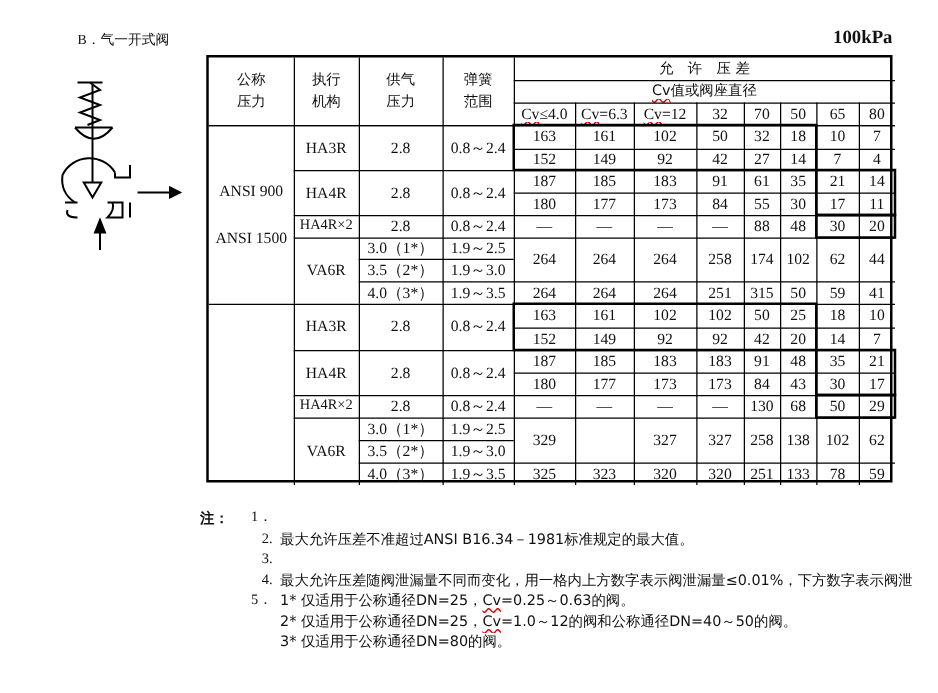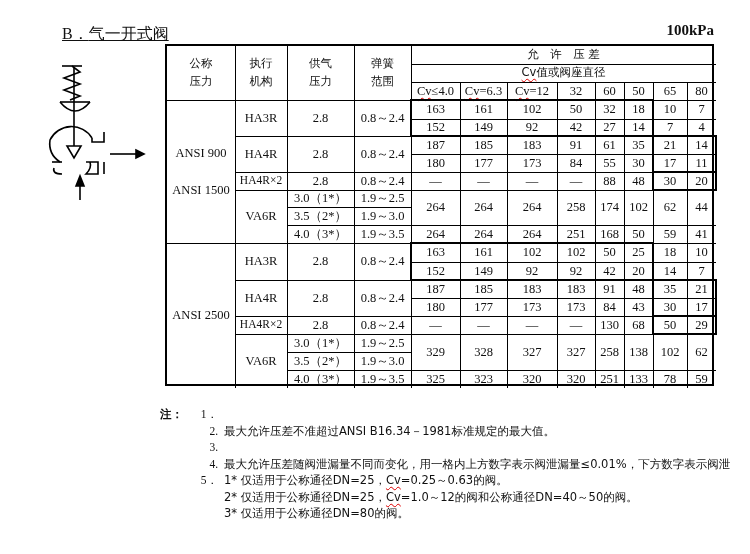--- a/index.html
+++ b/index.html
@@ -1,19 +1,19 @@
 <!DOCTYPE html>
 <html><head>
 <meta charset="utf-8">
 <style>
   html, body { margin:0; padding:0; background:#fff; }
   body { width:750px; height:554px; position:relative; overflow:hidden;
          font-family:"DejaVu Serif","Liberation Serif",serif; color:#111; }
   .abs { position:absolute; }
-  .title { left:62px; top:24px; font-size:16px; font-family:"DejaVu Sans","Liberation Sans",sans-serif;text-decoration:underline; }
+  .title { left:62px; top:24px; font-size:11px; font-family:"DejaVu Sans","Liberation Sans",sans-serif; }
   .title .b { font-family:"Liberation Serif",serif; }
   .unit { right:36px; top:22px; font-size:15px; font-weight:bold; font-family:"Liberation Serif",serif; }
   .tbl { left:165px; top:44px; width:549px; height:342px; border:2px solid #000; box-sizing:border-box; }
   .cell { position:absolute; display:flex; align-items:center; justify-content:center; text-align:center;
           box-sizing:border-box; font-size:12.5px; font-family:"Liberation Serif",serif; line-height:1.2; white-space:nowrap; }
   .cn { font-family:"DejaVu Sans","Liberation Sans",sans-serif; font-size:11.5px; }
   .vl { position:absolute; width:1px; background:#000; }
   .hl { position:absolute; height:1px; background:#000; }
   .squig { text-decoration: underline wavy #d00; text-decoration-thickness:1px; text-underline-offset:2px; }
   .notes { left:160px; top:406px; font-size:11.5px; font-family:"DejaVu Sans","Liberation Sans",sans-serif; line-height:16.5px; }
@@ -75,21 +75,21 @@
     <div class="cell cn" style="left: 244px; width: 305px; top: 0px; height: 18px;">允　许　压 差</div>
     <div class="cell cn" style="left: 187px; width: 57px; top: 0px; height: 54px; flex-direction: column; gap: 4px;">
       <div>弹簧</div>
       <div>范围</div>
     </div>
     <div class="cell cn" style="left: 244px; width: 305px; top: 18px; height: 18px;"><span class="squig">Cv</span>值或阀座直径</div>
     <div class="cell" style="left: 244px; width: 49px; top: 36px; height: 18px;"><span class="squig">Cv</span>≤4.0</div>
     <div class="cell" style="left: 293px; width: 47px; top: 36px; height: 18px;"><span class="squig">Cv</span>=6.3</div>
     <div class="cell" style="left: 340px; width: 50px; top: 36px; height: 18px;"><span class="squig">Cv</span>=12</div>
     <div class="cell" style="left: 390px; width: 38px; top: 36px; height: 18px;">32</div>
-    <div class="cell" style="left: 428px; width: 29px; top: 36px; height: 18px;">60</div>
+    <div class="cell" style="left: 428px; width: 29px; top: 36px; height: 18px;">70</div>
     <div class="cell" style="left: 457px; width: 29px; top: 36px; height: 18px;">50</div>
     <div class="cell" style="left: 486px; width: 34px; top: 36px; height: 18px;">65</div>
     <div class="cell" style="left: 520px; width: 29px; top: 36px; height: 18px;">80</div>
     <div class="cell" style="left: 0px; width: 68px; top: 54px; height: 143px; flex-direction: column; gap: 22px;">
       <div>ANSI 900</div>
       <div>ANSI 1500</div>
     </div>
     <div class="cell" style="left: 68px; width: 52px; top: 54px; height: 36px;">HA3R</div>
     <div class="cell" style="left: 120px; width: 67px; top: 54px; height: 36px;">2.8</div>
     <div class="cell" style="left: 187px; width: 57px; top: 54px; height: 36px;">0.8～2.4</div>
@@ -151,21 +151,21 @@
     <div class="cell" style="left: 340px; width: 50px; top: 144px; height: 35px;">264</div>
     <div class="cell" style="left: 390px; width: 38px; top: 144px; height: 35px;">258</div>
     <div class="cell" style="left: 428px; width: 29px; top: 144px; height: 35px;">174</div>
     <div class="cell" style="left: 457px; width: 29px; top: 144px; height: 35px;">102</div>
     <div class="cell" style="left: 486px; width: 34px; top: 144px; height: 35px;">62</div>
     <div class="cell" style="left: 520px; width: 29px; top: 144px; height: 35px;">44</div>
     <div class="cell" style="left: 244px; width: 49px; top: 179px; height: 18px;">264</div>
     <div class="cell" style="left: 293px; width: 47px; top: 179px; height: 18px;">264</div>
     <div class="cell" style="left: 340px; width: 50px; top: 179px; height: 18px;">264</div>
     <div class="cell" style="left: 390px; width: 38px; top: 179px; height: 18px;">251</div>
-    <div class="cell" style="left: 428px; width: 29px; top: 179px; height: 18px;">168</div>
+    <div class="cell" style="left: 428px; width: 29px; top: 179px; height: 18px;">315</div>
     <div class="cell" style="left: 457px; width: 29px; top: 179px; height: 18px;">50</div>
     <div class="cell" style="left: 486px; width: 34px; top: 179px; height: 18px;">59</div>
     <div class="cell" style="left: 520px; width: 29px; top: 179px; height: 18px;">41</div>
     <div class="hl" style="top: 54px; height: 1px; left: 0px; width: 549px;"></div>
     <div class="hl" style="top: 73px; height: 1px; left: 244px; width: 305px;"></div>
     <div class="hl" style="top: 108px; height: 1px; left: 244px; width: 305px;"></div>
     <div class="hl" style="top: 90px; height: 1px; left: 68px; width: 481px;"></div>
     <div class="hl" style="top: 126px; height: 1px; left: 68px; width: 481px;"></div>
     <div class="hl" style="top: 144px; height: 1px; left: 68px; width: 481px;"></div>
     <div class="hl" style="top: 161px; height: 1px; left: 120px; width: 124px;"></div>
@@ -174,23 +174,20 @@
     <div class="vl" style="left: 120px; width: 1px; top: 54px; height: 143px;"></div>
     <div class="vl" style="left: 187px; width: 1px; top: 54px; height: 143px;"></div>
     <div class="vl" style="left: 293px; width: 1px; top: 54px; height: 143px;"></div>
     <div class="vl" style="left: 340px; width: 1px; top: 54px; height: 143px;"></div>
     <div class="vl" style="left: 390px; width: 1px; top: 54px; height: 143px;"></div>
     <div class="vl" style="left: 428px; width: 1px; top: 54px; height: 143px;"></div>
     <div class="vl" style="left: 457px; width: 1px; top: 54px; height: 143px;"></div>
     <div class="vl" style="left: 486px; width: 1px; top: 54px; height: 143px;"></div>
     <div class="vl" style="left: 520px; width: 1px; top: 54px; height: 143px;"></div>
     <div class="vl" style="left: 244px; width: 1px; top: 54px; height: 143px;"></div>
-    <div class="cell" style="left: 0px; width: 68px; top: 197px; height: 145px; flex-direction: column; gap: 22px;">
-      <div>ANSI 2500</div>
-    </div>
     <div class="cell" style="left: 68px; width: 52px; top: 197px; height: 37px;">HA3R</div>
     <div class="cell" style="left: 120px; width: 67px; top: 197px; height: 37px;">2.8</div>
     <div class="cell" style="left: 187px; width: 57px; top: 197px; height: 37px;">0.8～2.4</div>
     <div class="cell" style="left: 244px; width: 49px; top: 197px; height: 19px;">163</div>
     <div class="cell" style="left: 293px; width: 47px; top: 197px; height: 19px;">161</div>
     <div class="cell" style="left: 340px; width: 50px; top: 197px; height: 19px;">102</div>
     <div class="cell" style="left: 390px; width: 38px; top: 197px; height: 19px;">102</div>
     <div class="cell" style="left: 428px; width: 29px; top: 197px; height: 19px;">50</div>
     <div class="cell" style="left: 457px; width: 29px; top: 197px; height: 19px;">25</div>
     <div class="cell" style="left: 486px; width: 34px; top: 197px; height: 19px;">18</div>
@@ -234,21 +231,20 @@
     <div class="cell" style="left: 486px; width: 34px; top: 270px; height: 18px;">50</div>
     <div class="cell" style="left: 520px; width: 29px; top: 270px; height: 18px;">29</div>
     <div class="cell" style="left: 68px; width: 52px; top: 288px; height: 54px;">VA6R</div>
     <div class="cell" style="left: 120px; width: 67px; top: 288px; height: 18px;">3.0（1*）</div>
     <div class="cell" style="left: 187px; width: 57px; top: 288px; height: 18px;">1.9～2.5</div>
     <div class="cell" style="left: 120px; width: 67px; top: 306px; height: 18px;">3.5（2*）</div>
     <div class="cell" style="left: 187px; width: 57px; top: 306px; height: 18px;">1.9～3.0</div>
     <div class="cell" style="left: 120px; width: 67px; top: 324px; height: 18px;">4.0（3*）</div>
     <div class="cell" style="left: 187px; width: 57px; top: 324px; height: 18px;">1.9～3.5</div>
     <div class="cell" style="left: 244px; width: 49px; top: 288px; height: 36px;">329</div>
-    <div class="cell" style="left: 293px; width: 47px; top: 288px; height: 36px;">328</div>
     <div class="cell" style="left: 340px; width: 50px; top: 288px; height: 36px;">327</div>
     <div class="cell" style="left: 390px; width: 38px; top: 288px; height: 36px;">327</div>
     <div class="cell" style="left: 428px; width: 29px; top: 288px; height: 36px;">258</div>
     <div class="cell" style="left: 457px; width: 29px; top: 288px; height: 36px;">138</div>
     <div class="cell" style="left: 486px; width: 34px; top: 288px; height: 36px;">102</div>
     <div class="cell" style="left: 520px; width: 29px; top: 288px; height: 36px;">62</div>
     <div class="cell" style="left: 244px; width: 49px; top: 324px; height: 18px;">325</div>
     <div class="cell" style="left: 293px; width: 47px; top: 324px; height: 18px;">323</div>
     <div class="cell" style="left: 340px; width: 50px; top: 324px; height: 18px;">320</div>
     <div class="cell" style="left: 390px; width: 38px; top: 324px; height: 18px;">320</div>

